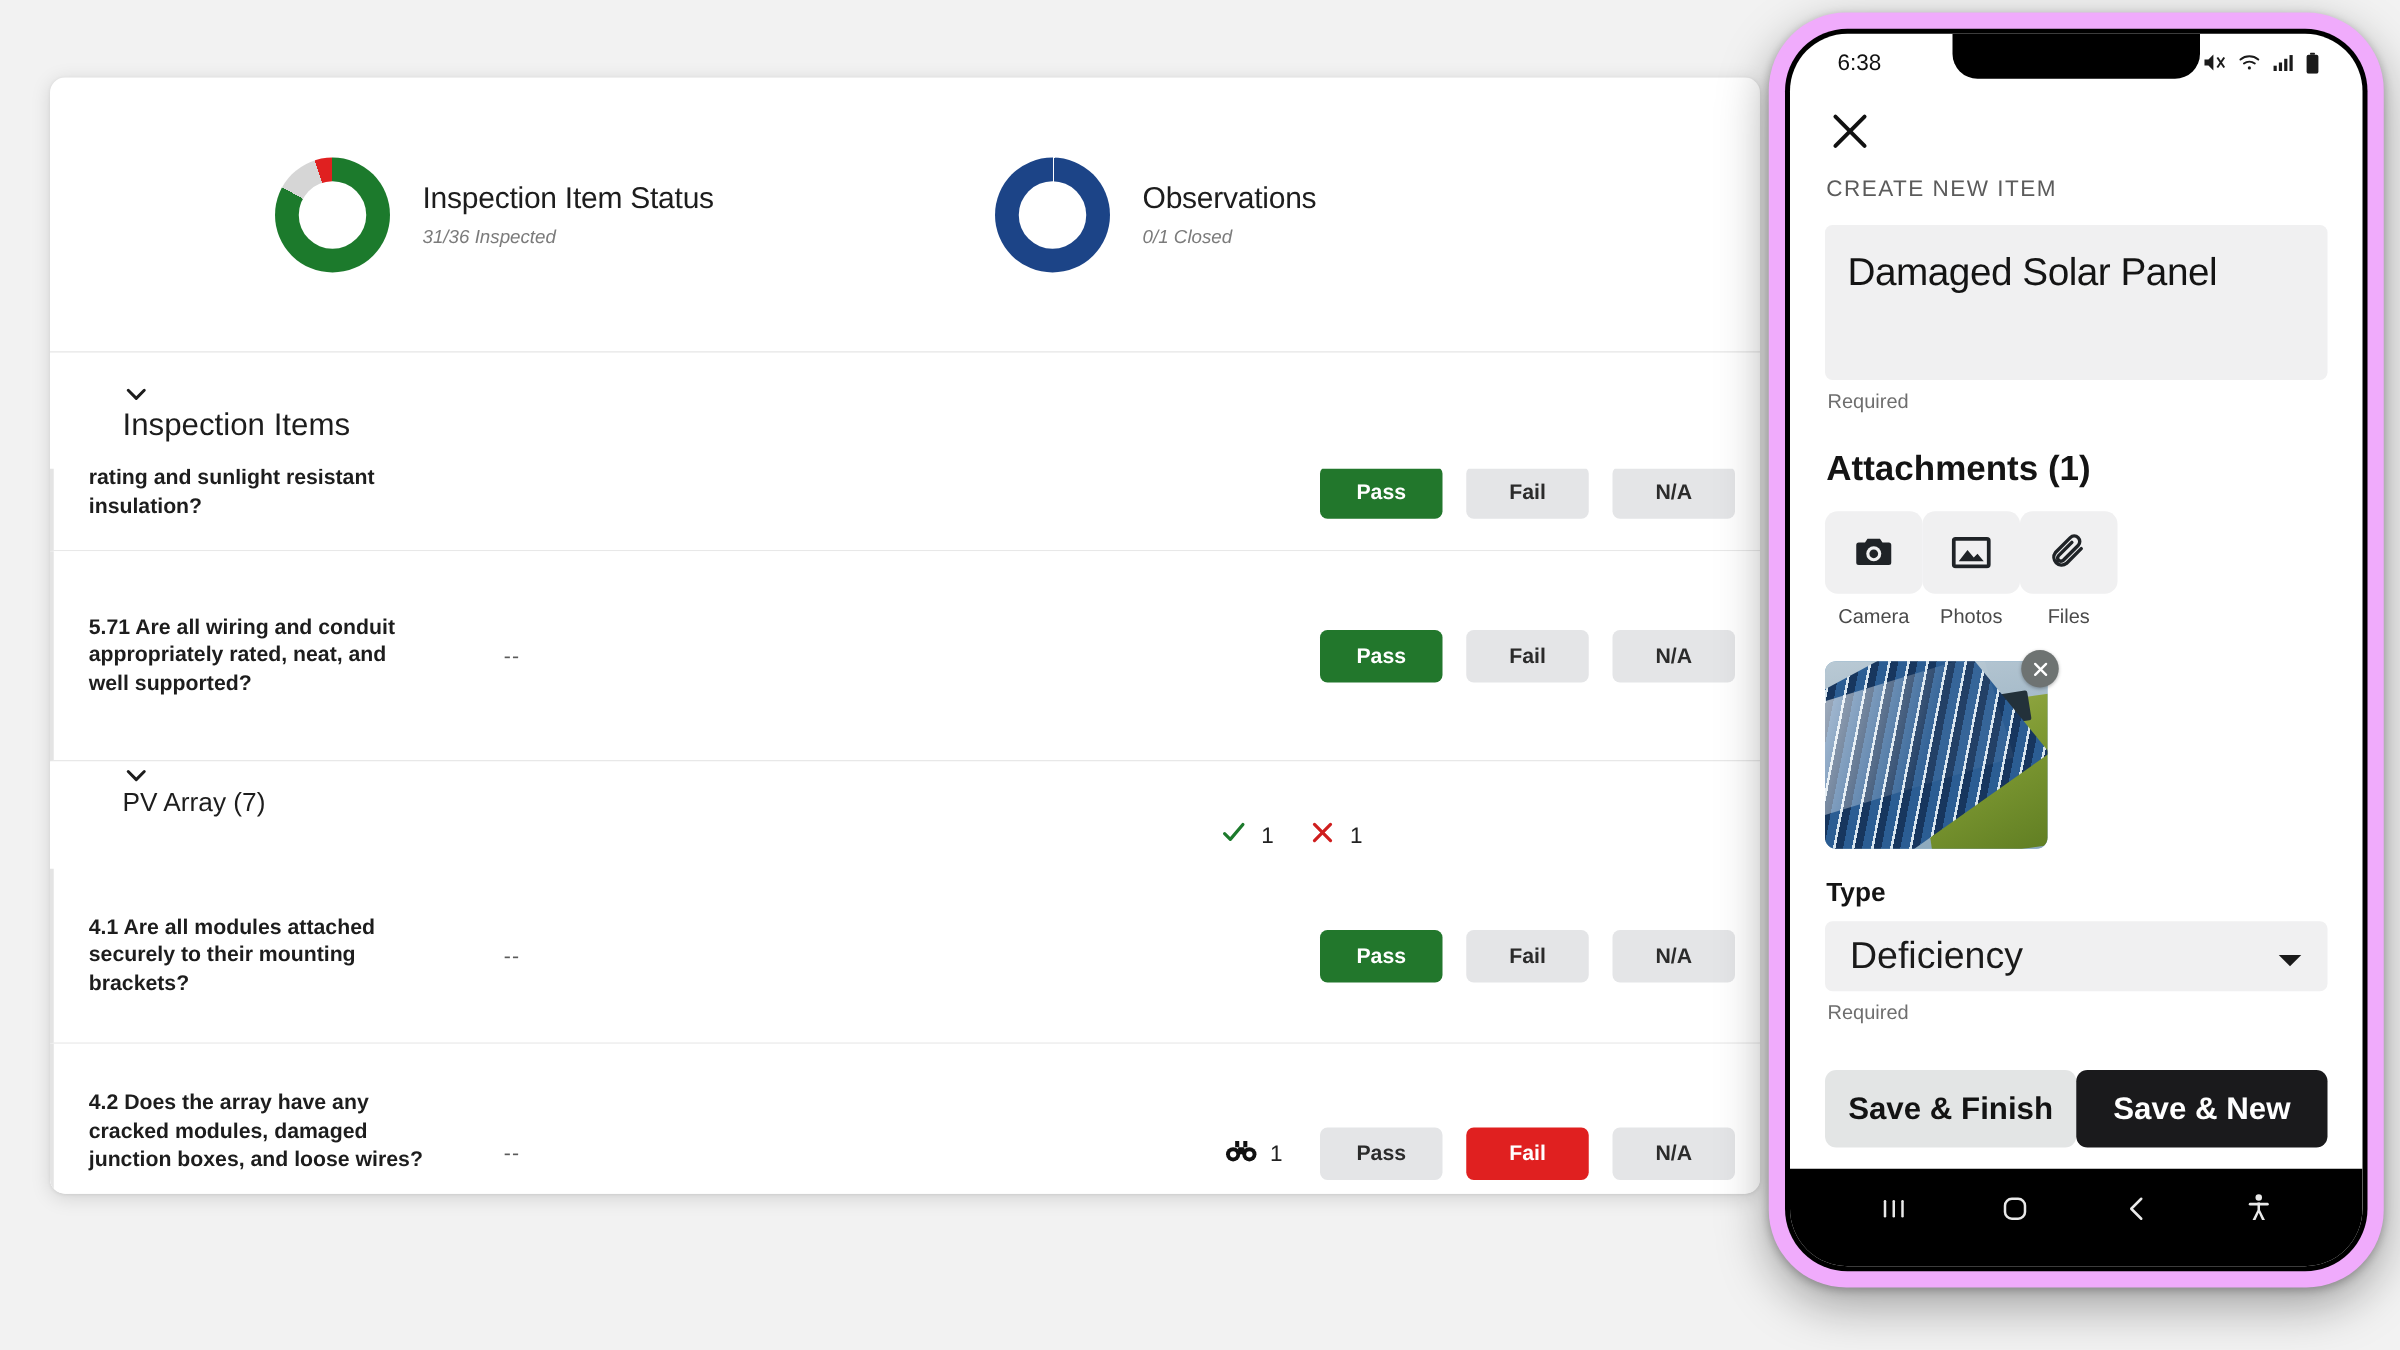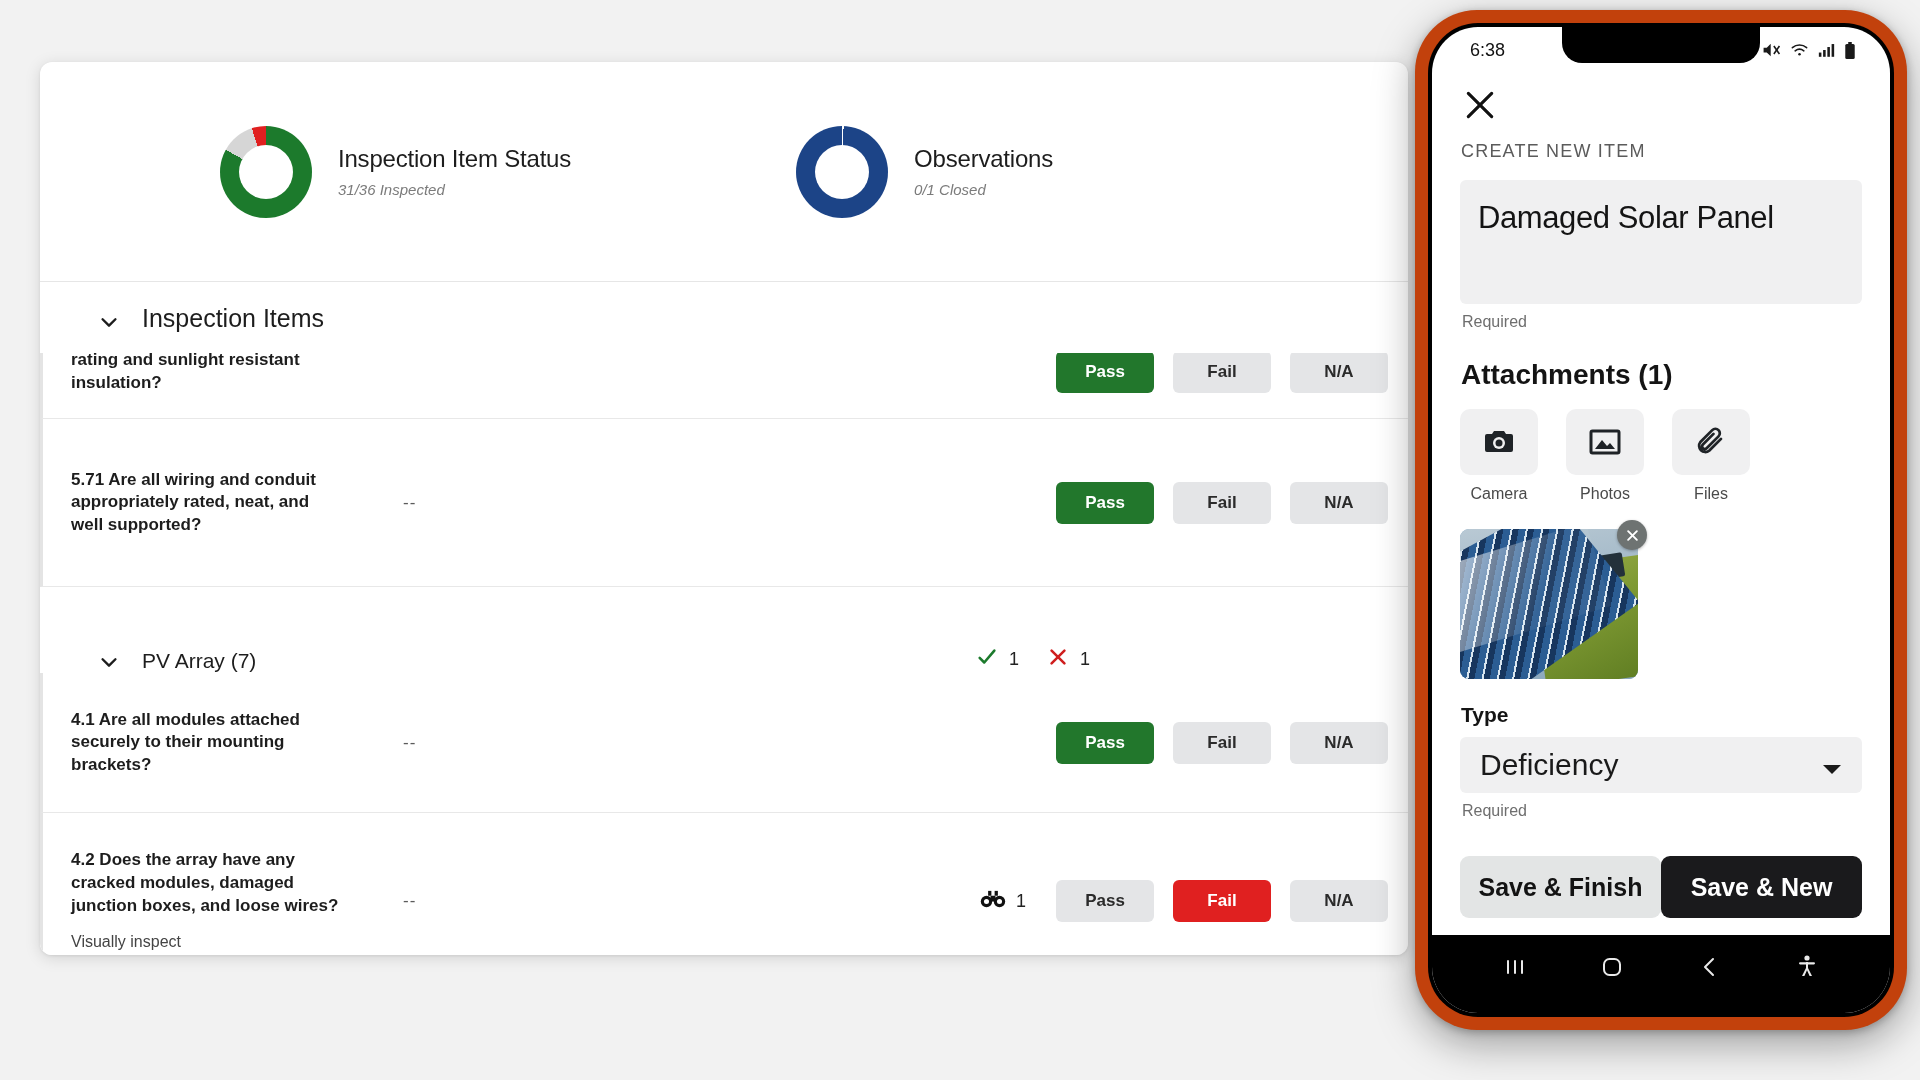--- a/index.html
+++ b/index.html
@@ -46,22 +46,23 @@
   .summary-title {
     font-size: 24px; color: #1d1d1d; font-weight: 400; letter-spacing: -0.2px;
     line-height: 1.2;
   }
   .summary-sub {
     font-size: 15px; color: #7b7b7b; font-style: italic; margin-top: 8px;
   }
 
   
   .section-head {
-    display: flex; align-items: flex-end;
+    display: flex; align-items: flex-start;
     padding: 22px 0 20px 58px;
+    flex-direction: column;
   }
   .section-head.sub { padding: 0; height: 86px; padding-left: 58px; }
   .chev {
     width: 22px; height: 22px; flex: none;
     display: flex; align-items: center; justify-content: center;
     margin-right: 22px;
   }
   .chev svg { display: block; }
   .section-title { font-size: 25px; color: #1d1d1d; font-weight: 400; }
   .section-title.small { font-size: 21px; }
@@ -107,21 +108,21 @@
   .pfn-btn.fail-on { background: #e02020; color: #fff; }
 
   
   .list-viewport { position: relative; overflow: hidden; }
 
   
   .phone {
     position: absolute;
     left: 1415px; top: 10px;
     width: 492px; height: 1020px;
-    background: #c2410c;
+    background: #f0abfc;
     border-radius: 62px;
     box-shadow: 0 14px 40px rgba(0,0,0,0.35), 0 2px 8px rgba(0,0,0,0.25);
     padding: 13px;
   }
   .phone-inner {
     position: relative;
     width: 100%; height: 100%;
     background: #000;
     border-radius: 50px;
     overflow: hidden;
@@ -154,21 +155,21 @@
   .title-field {
     background: #f0f0f1; border-radius: 6px;
     padding: 20px 18px 24px 18px;
     min-height: 124px;
     font-size: 31px; font-weight: 400; color: #141414;
     letter-spacing: -0.4px;
   }
   .required { font-size: 16px; color: #6e6e6e; margin: 9px 0 0 2px; }
 
   .attach-title { font-size: 28px; font-weight: 700; color: #141414; margin: 28px 0 18px 1px; }
-  .attach-btns { display: flex; gap: 28px; }
+  .attach-btns { display: flex; }
   .attach-item { width: 78px; }
   .attach-tile {
     width: 78px; height: 66px; background: #f0f0f1; border-radius: 10px;
     display: flex; align-items: center; justify-content: center; cursor: pointer;
   }
   .attach-cap { text-align: center; font-size: 16px; color: #4a4a4a; margin-top: 10px; }
 
   .thumb-wrap { position: relative; width: 178px; height: 150px; margin-top: 26px; }
   .thumb {
     width: 178px; height: 150px; border-radius: 9px; overflow: hidden;

